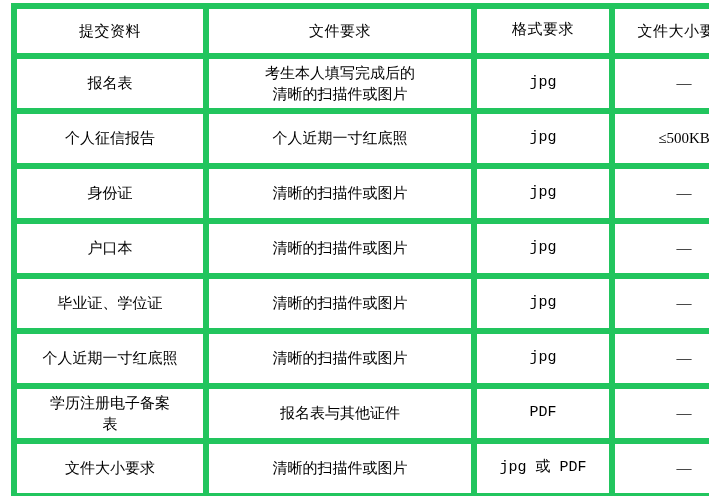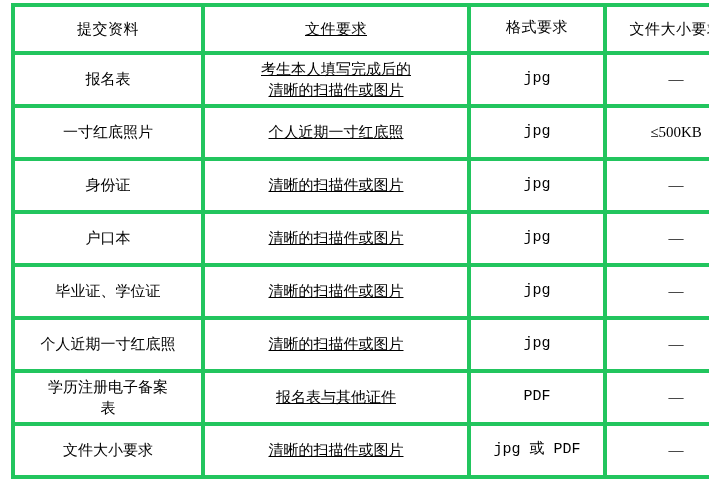--- a/index.html
+++ b/index.html
@@ -20,39 +20,39 @@
     position: relative;
   }
   table.req-table {
     border-collapse: collapse;
     table-layout: fixed;
     width: 686px;
     margin: 3px 0 0 11px;
   }
   table.req-table td,
   table.req-table th {
-    border: 4px solid #22c55e;
+    border: 6px solid #22c55e;
     text-align: center;
     vertical-align: middle;
     padding: 2px 4px;
     font-size: 15px;
     line-height: 1.35;
     font-weight: normal;
   }
   thead th {
     font-weight: bold;
     font-size: 15.5px;
     height: 40px;
     letter-spacing: 0.5px;
   }
   tbody td {
     height: 45px;
   }
   .col-1 { width: 178px; }
-  .col-2 { width: 254px; text-decoration: underline; }
+  .col-2 { width: 254px; }
   .col-3 { width: 124px; font-family: Liberation Mono, monospace; }
   .col-4 { width: 130px; }
 
   .cell-multiline {
     line-height: 1.5;
   }
   .fmt {
     font-size: 15px;
   }
   .dash {
@@ -73,21 +73,21 @@
       </tr>
     </thead>
     <tbody>
       <tr>
         <td class="col-1">报名表</td>
         <td class="col-2 cell-multiline">考生本人填写完成后的<br>清晰的扫描件或图片</td>
         <td class="col-3 fmt">jpg</td>
         <td class="col-4 dash">—</td>
       </tr>
       <tr>
-        <td class="col-1">一寸红底照片</td>
+        <td class="col-1">个人征信报告</td>
         <td class="col-2">个人近期一寸红底照</td>
         <td class="col-3 fmt">jpg</td>
         <td class="col-4">≤500KB</td>
       </tr>
       <tr>
         <td class="col-1">身份证</td>
         <td class="col-2">清晰的扫描件或图片</td>
         <td class="col-3 fmt">jpg</td>
         <td class="col-4 dash">—</td>
       </tr>

